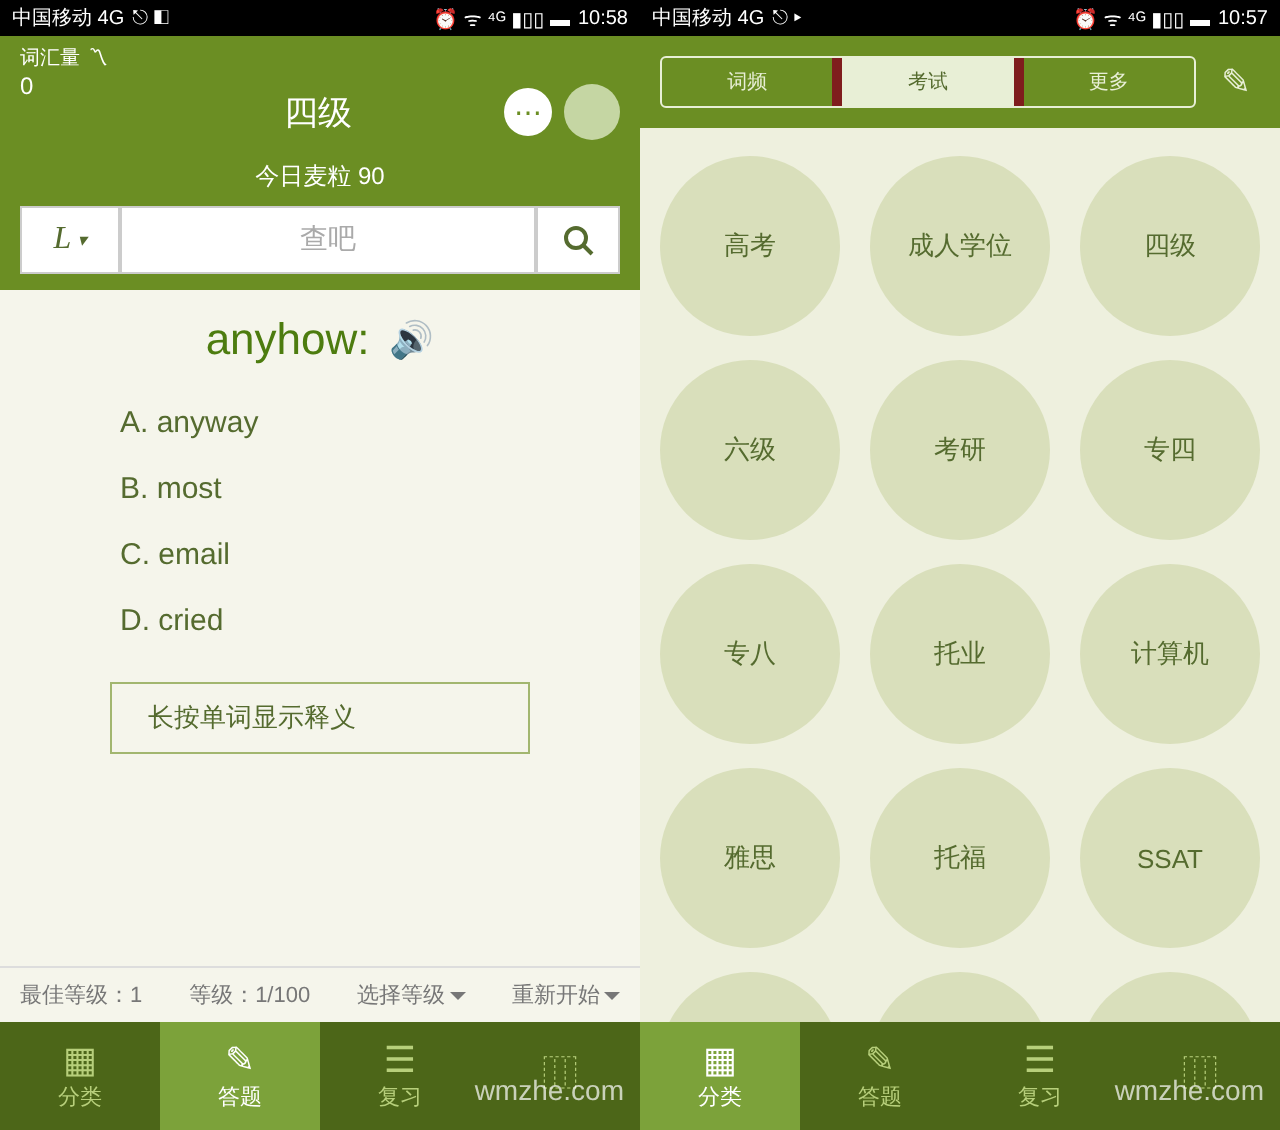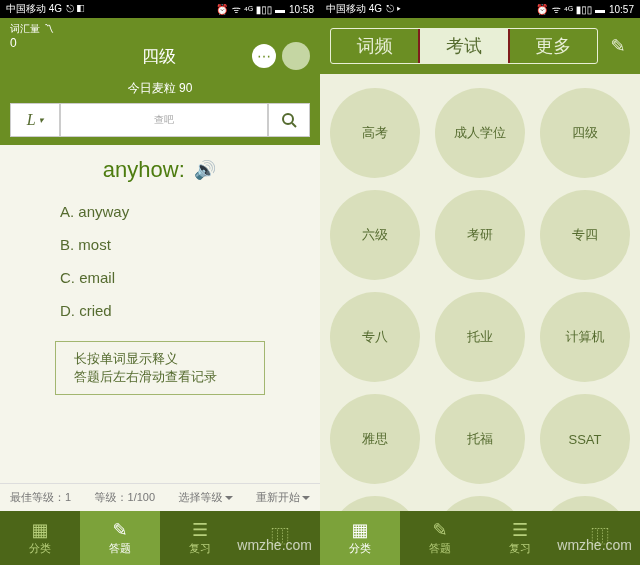--- a/index.html
+++ b/index.html
@@ -14,41 +14,41 @@
   .vocab-row { font-size: 10px; display: flex; align-items: baseline; gap: 4px; }
   .vocab-count { font-size: 12px; }
   .title-row { display: flex; align-items: center; justify-content: space-between; margin-top: -8px; }
   .title-row .title { font-size: 17px; flex: 1; text-align: center; }
   .bubble { width: 24px; height: 24px; background: #fff; border-radius: 12px; display: flex; align-items: center; justify-content: center; color: #6b8e23; font-size: 14px; margin-right: 6px; }
   .avatar { width: 28px; height: 28px; background: #c5d6a3; border-radius: 14px; }
   .wheat { font-size: 12px; text-align: center; color: #fff; margin: 10px 0 6px; }
   .search-row { display: flex; height: 34px; }
   .search-row > div { background: #fff; display: flex; align-items: center; justify-content: center; border: 1px solid #ccc; }
   .lang-sel { width: 50px; font-style: italic; font-family: serif; font-size: 16px; color: #556b2f; border-right: none; }
-  .search-input { flex: 1; padding: 0 8px; color: #aaa; font-size: 10px; justify-content: flex-start; border-left: none; border-right: none; }
+  .search-input { flex: 1; padding: 0 8px; color: #aaa; font-size: 14px; justify-content: flex-start; border-left: none; border-right: none; }
   .search-btn { width: 42px; font-size: 16px; color: #556b2f; border-left: none; }
   
   .body { flex: 1; padding: 12px 20px 0; color: #556b2f; overflow: hidden; }
   .word-row { display: flex; align-items: center; justify-content: center; gap: 10px; font-size: 22px; color: #4d7c0f; margin-bottom: 12px; }
   .speaker { font-size: 18px; }
   .option { font-size: 15px; padding: 8px 0 8px 40px; }
   .hint-box { margin: 14px auto 0; border: 1px solid #a2b66f; padding: 8px 18px; font-size: 13px; color: #556b2f; width: 210px; }
   
   .grade-row { display: flex; justify-content: space-between; font-size: 11px; color: #777; padding: 6px 10px; border-top: 1px solid #ddd; }
   
   .bottom-nav { height: 54px; background: #4c6618; display: flex; }
   .nav-item { flex: 1; display: flex; flex-direction: column; align-items: center; justify-content: center; color: #b7cf7b; font-size: 11px; gap: 2px; }
   .nav-item.active { background: #7ca23a; color: #fff; }
   .nav-item .ico { font-size: 18px; line-height: 18px; }
   
   .header2 { background: #6b8e23; padding: 10px 10px; display: flex; align-items: center; gap: 8px; }
   .seg { flex: 1; display: flex; border: 1px solid #e8efd6; border-radius: 3px; overflow: hidden; }
-  .seg > div { flex: 1; text-align: center; font-size: 18px; color: #e8efd6; padding: 5px 0; }
+  .seg > div { flex: 1; text-align: center; font-size: 10px; color: #e8efd6; padding: 5px 0; }
   .seg > div.active { background: #e8efd6; color: #556b2f; }
-  .seg > div + div { border-left: 2px solid #7f1d1d; }
+  .seg > div + div { border-left: 5px solid #7f1d1d; }
   .edit-ico { color: #e8efd6; font-size: 18px; width: 24px; text-align: center; }
   .grid-body { flex: 1; background: #eef0de; padding: 14px 10px 0; overflow: hidden; }
   .grid { display: flex; flex-wrap: wrap; gap: 12px 8px; justify-content: space-between; }
   .circle { width: 90px; height: 90px; border-radius: 45px; background: #d9dfbb; display: flex; align-items: center; justify-content: center; font-size: 13px; color: #556b2f; }
   .watermark { position: absolute; bottom: 12px; right: 8px; font-size: 14px; color: rgba(255,255,255,0.7); pointer-events: none; margin-top: 28px; }
   .tri::after { content: ""; display: inline-block; border-top: 4px solid #777; border-left: 4px solid transparent; border-right: 4px solid transparent; margin-left: 2px; vertical-align: middle; }
 </style>
 </head>
 <body>
 
@@ -96,21 +96,20 @@
     <div class="word-row">
       <span>anyhow:</span>
       <span class="speaker">🔊</span>
     </div>
     <div class="option">A.  anyway</div>
     <div class="option">B.  most</div>
     <div class="option">C.  email</div>
     <div class="option">D.   cried</div>
     <div class="hint-box">
       <div>长按单词显示释义</div>
-      <div>答题后左右滑动查看记录</div>
     </div>
   </div>
   <div class="grade-row">
     <span>最佳等级：1</span>
     <span>等级：1/100</span>
     <span class="tri">选择等级</span>
     <span class="tri">重新开始</span>
   </div>
   <div class="bottom-nav">
     <div class="nav-item">

